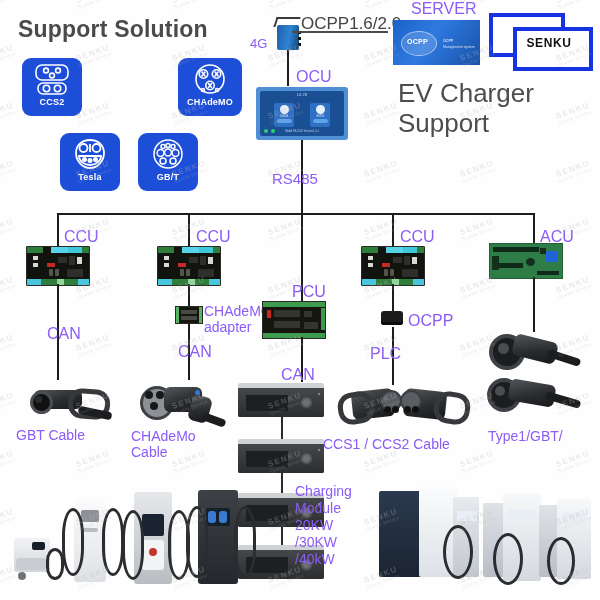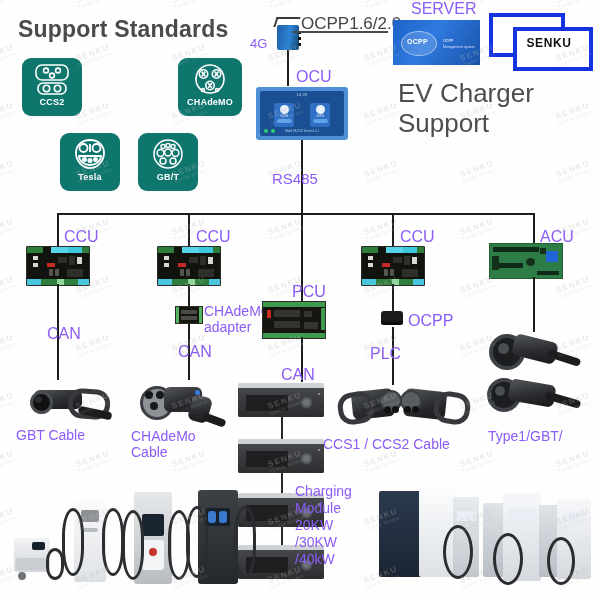--- a/index.html
+++ b/index.html
@@ -17,21 +17,21 @@
   .wmc{position:absolute;font-family:"Liberation Sans",sans-serif;
        color:#b9b9b9;transform:rotate(-20deg);white-space:nowrap;}
   .wmc .t1{font-size:8px;font-weight:700;letter-spacing:1.5px;display:block;}
   .wmc .t2{font-size:4.5px;display:block;letter-spacing:.3px;}
 
   
   .support-title{left:18px;top:16px;font-size:23px;font-weight:700;color:#4a4a4a;letter-spacing:.2px;}
   .ev-title{left:398px;top:78px;width:195px;font-size:26px;line-height:30px;font-weight:400;color:#4d4d4d;}
 
   
-  .badge{position:absolute;width:60px;height:58px;background:#0f766e;border-radius:9px;
+  .badge{position:absolute;width:60px;height:58px;background:#1d4ed8;border-radius:9px;
          display:flex;flex-direction:column;align-items:center;justify-content:flex-start;}
   .badge .glyph{margin-top:4px;width:40px;height:34px;display:block;}
   .badge .blabel{color:#fff;font-size:9px;font-weight:700;margin-top:1px;letter-spacing:.2px;}
 
   
   .lab{position:absolute;font-size:15px;color:#8b5cf6;white-space:nowrap;}
   .lab.sm{font-size:13px;}
   .lab.cap{font-size:14px;line-height:16px;white-space:normal;}
 
   
@@ -131,21 +131,21 @@
   .wb{position:absolute;}
   .wb .panel{position:absolute;border-radius:2px;}
   .wb .badge2{position:absolute;background:#e9eef5;border-radius:1px;}
   .wb .cab{position:absolute;border:3px solid #2a2c30;border-radius:50%;}
 </style>
 </head>
 <body>
 
 <div id="stage">
 
-  <div class="abs support-title">Support Standards</div>
+  <div class="abs support-title">Support Solution</div>
 
   <div class="abs ev-title">
     <div>EV Charger</div>
     <div>Support</div>
   </div>
 
   <div class="badge" style="left:22px;top:58px">
     <svg class="glyph" viewBox="0 0 40 34">
       <g fill="none" stroke="#fff" stroke-width="1.6">
         <path d="M10 3h20a6 6 0 0 1 6 6v3a6 6 0 0 1-6 6H10a6 6 0 0 1-6-6V9a6 6 0 0 1 6-6z"></path>

